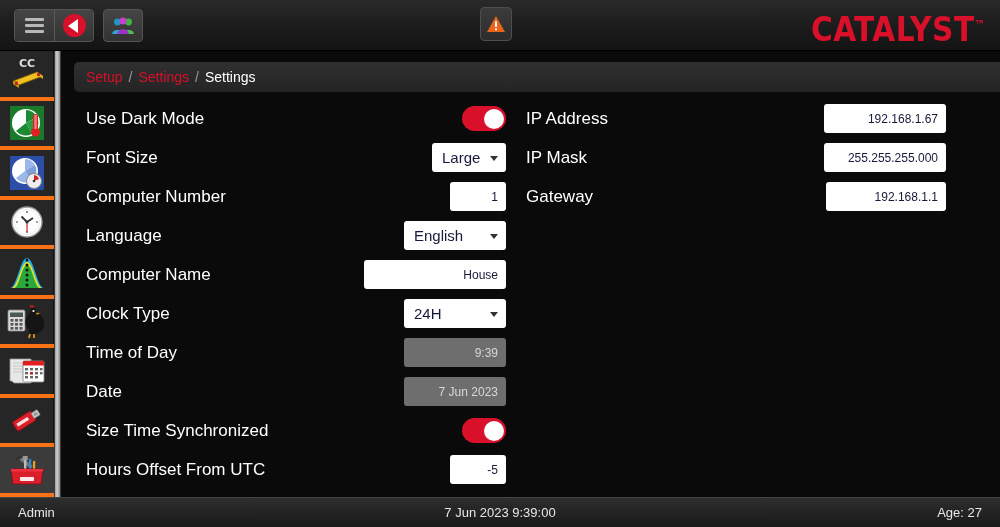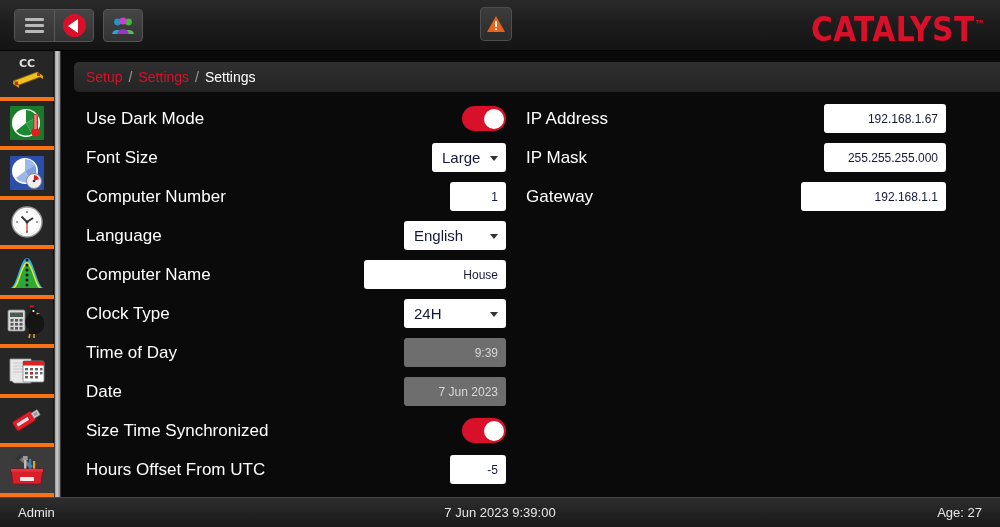--- a/index.html
+++ b/index.html
@@ -521,21 +521,21 @@
       <div class="row">
         <span class="label">IP Mask</span>
         <span class="ctrl">
           <input type="text" class="fld" style="width: 122px;" value="255.255.255.000">
         </span>
       </div>
 
       <div class="row">
         <span class="label">Gateway</span>
         <span class="ctrl">
-          <input type="text" class="fld" style="width: 145px;" value="192.168.1.1">
+          <input type="text" class="fld" style="width: 120px;" value="192.168.1.1">
         </span>
       </div>
 
 
     </div>
 
   </div>
 
   <div class="footer">
     <span class="f-left">Admin</span>

